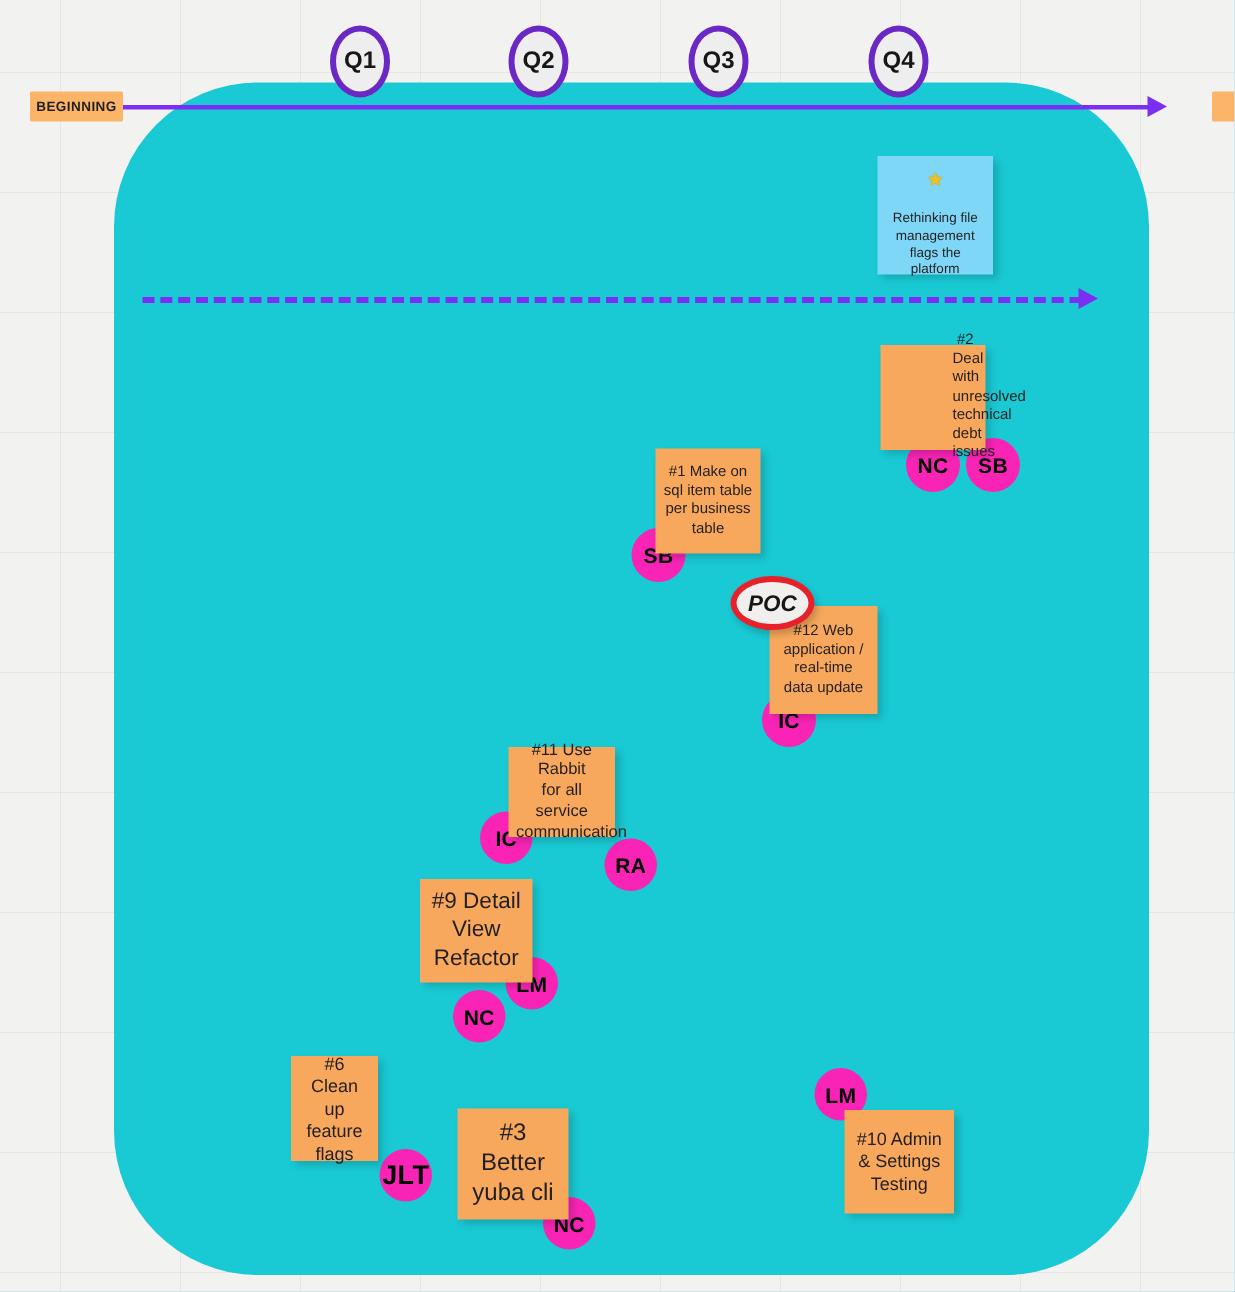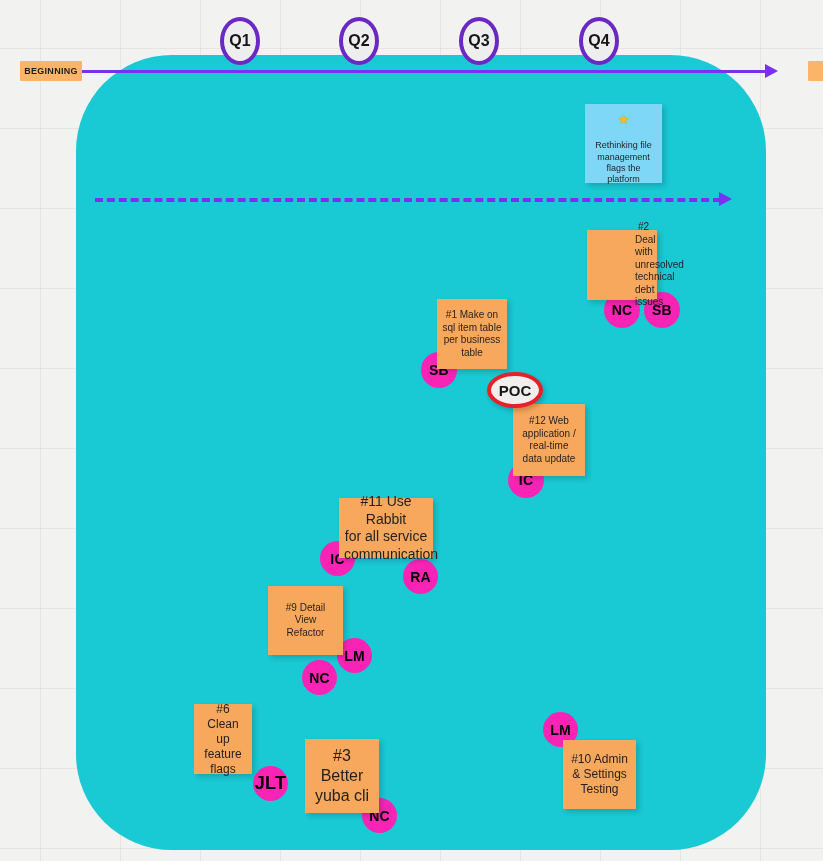--- a/index.html
+++ b/index.html
@@ -206,37 +206,37 @@
 sql item table
 per business
 table</div></div>
       <div class="avatar" style="left: 508px; top: 462px; width: 36px; height: 36px; font-size: 14px;">IC</div>
       <div class="note orange" style="left: 513px; top: 404px; width: 72px; height: 72px; font-size: 10px;"><div class="note-inner">#12 Web
 application /
 real-time
 data update</div></div>
       <div class="avatar" style="left: 320px; top: 541px; width: 35px; height: 35px; font-size: 14px;">IC</div>
       <div class="avatar" style="left: 403px; top: 559px; width: 35px; height: 35px; font-size: 14px;">RA</div>
-      <div class="note orange" style="left: 339px; top: 498px; width: 94px; height: 60px; font-size: 14px; align-items: center;"><div class="note-inner">#11 Use Rabbit
+      <div class="note orange" style="left: 339px; top: 498px; width: 71px; height: 60px; font-size: 11px; align-items: center;"><div class="note-inner">#11 Use Rabbit
 for all service
 communication</div></div>
       <div class="avatar" style="left: 337px; top: 638px; width: 35px; height: 35px; font-size: 14px;">LM</div>
       <div class="avatar" style="left: 302px; top: 660px; width: 35px; height: 35px; font-size: 14px;">NC</div>
-      <div class="note orange" style="left: 268px; top: 586px; width: 75px; height: 69px; font-size: 10px;"><div class="note-inner">#9 Detail
+      <div class="note orange" style="left: 280px; top: 586px; width: 75px; height: 69px; font-size: 15px;"><div class="note-inner">#9 Detail
 View
 Refactor</div></div>
       <div class="avatar" style="left: 253px; top: 766px; width: 35px; height: 35px; font-size: 18px;">JLT</div>
       <div class="note orange" style="left: 194px; top: 704px; width: 58px; height: 70px; font-size: 12px;"><div class="note-inner">#6 Clean
 up feature
 flags</div></div>
       <div class="avatar" style="left: 362px; top: 798px; width: 35px; height: 35px; font-size: 14px;">NC</div>
       <div class="note orange" style="left: 305px; top: 739px; width: 74px; height: 74px; font-size: 16px;"><div class="note-inner">#3
 Better
 yuba cli</div></div>
       <div class="avatar" style="left: 543px; top: 712px; width: 35px; height: 35px; font-size: 14px;">LM</div>
       <div class="note orange" style="left: 563px; top: 740px; width: 73px; height: 69px; font-size: 12px;"><div class="note-inner">#10 Admin
 &amp; Settings
 Testing</div></div>
     </div>
 
-  <div class="poc" id="poc-badge" style="left: 487px; top: 372px; width: 56px; height: 36px;">POC</div>
+  <div class="poc" id="poc-badge" style="left: 487px; top: 384px; width: 56px; height: 36px; font-style: italic;">POC</div>
 
 </div>
 
 </body></html>

